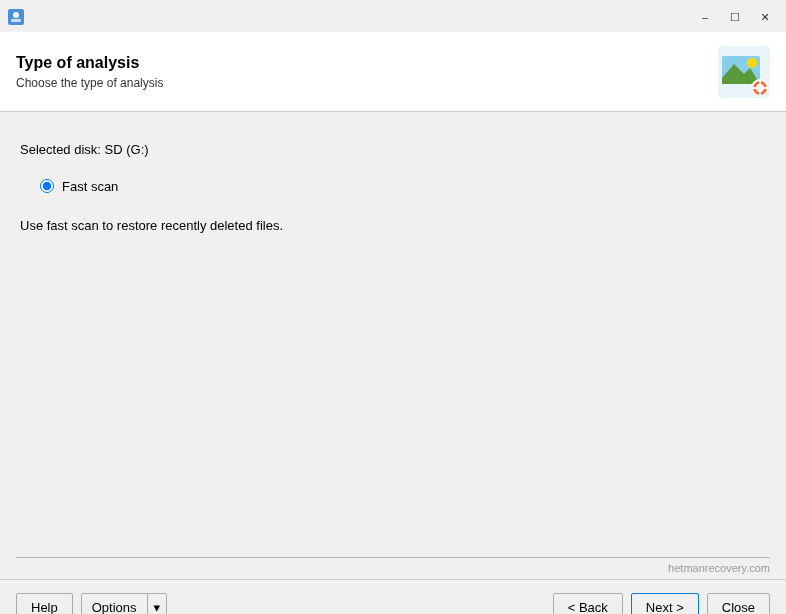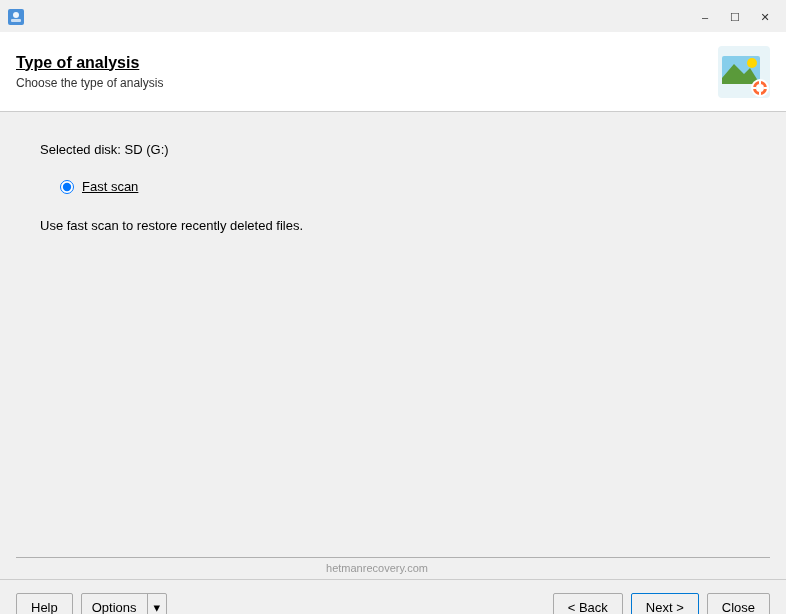--- a/index.html
+++ b/index.html
@@ -62,56 +62,54 @@
       align-items: center;
       justify-content: space-between;
       height: 80px;
     }
     .header-left {}
     .header-title {
       font-size: 16px;
       font-weight: bold;
       color: #000;
       margin-bottom: 4px;
-      text-decoration: underline;
     }
     .header-subtitle {
       font-size: 12px;
       color: #333;
     }
     .header-icon {
       width: 52px;
       height: 52px;
     }
 
     
     .main-content {
       background: #f0f0f0;
-      padding: 30px 40px 20px 40px;
+      padding: 30px 40px 20px 20px;
       flex: 1;
       height: calc(614px - 32px - 80px - 56px - 1px);
       overflow: hidden;
     }
 
     .selected-disk-label {
       font-size: 13px;
       color: #000;
       margin-bottom: 22px;
     }
 
     .radio-group {
       margin-left: 20px;
       margin-bottom: 24px;
     }
     .radio-option {
       display: flex;
-      align-items: center;
+      align-items: flex-start;
       margin-bottom: 14px;
       cursor: pointer;
-      text-decoration: underline;
     }
     .radio-option input[type="radio"] {
       margin-right: 8px;
       cursor: pointer;
       width: 14px;
       height: 14px;
     }
     .radio-label {
       font-size: 13px;
       color: #000;
@@ -127,22 +125,22 @@
     .divider-area {
       background: #f0f0f0;
       padding: 0 0 2px 0;
     }
     .divider-line {
       border: none;
       border-top: 1px solid #b0b0b0;
       margin: 0 16px;
     }
     .watermark-row {
-      text-align: center;
-      padding-right: 32px;
+      text-align: right;
+      padding-right: 16px;
       padding-top: 2px;
       padding-bottom: 2px;
     }
     .watermark-text {
       font-size: 11px;
       color: #999;
     }
 
     
     .footer {

